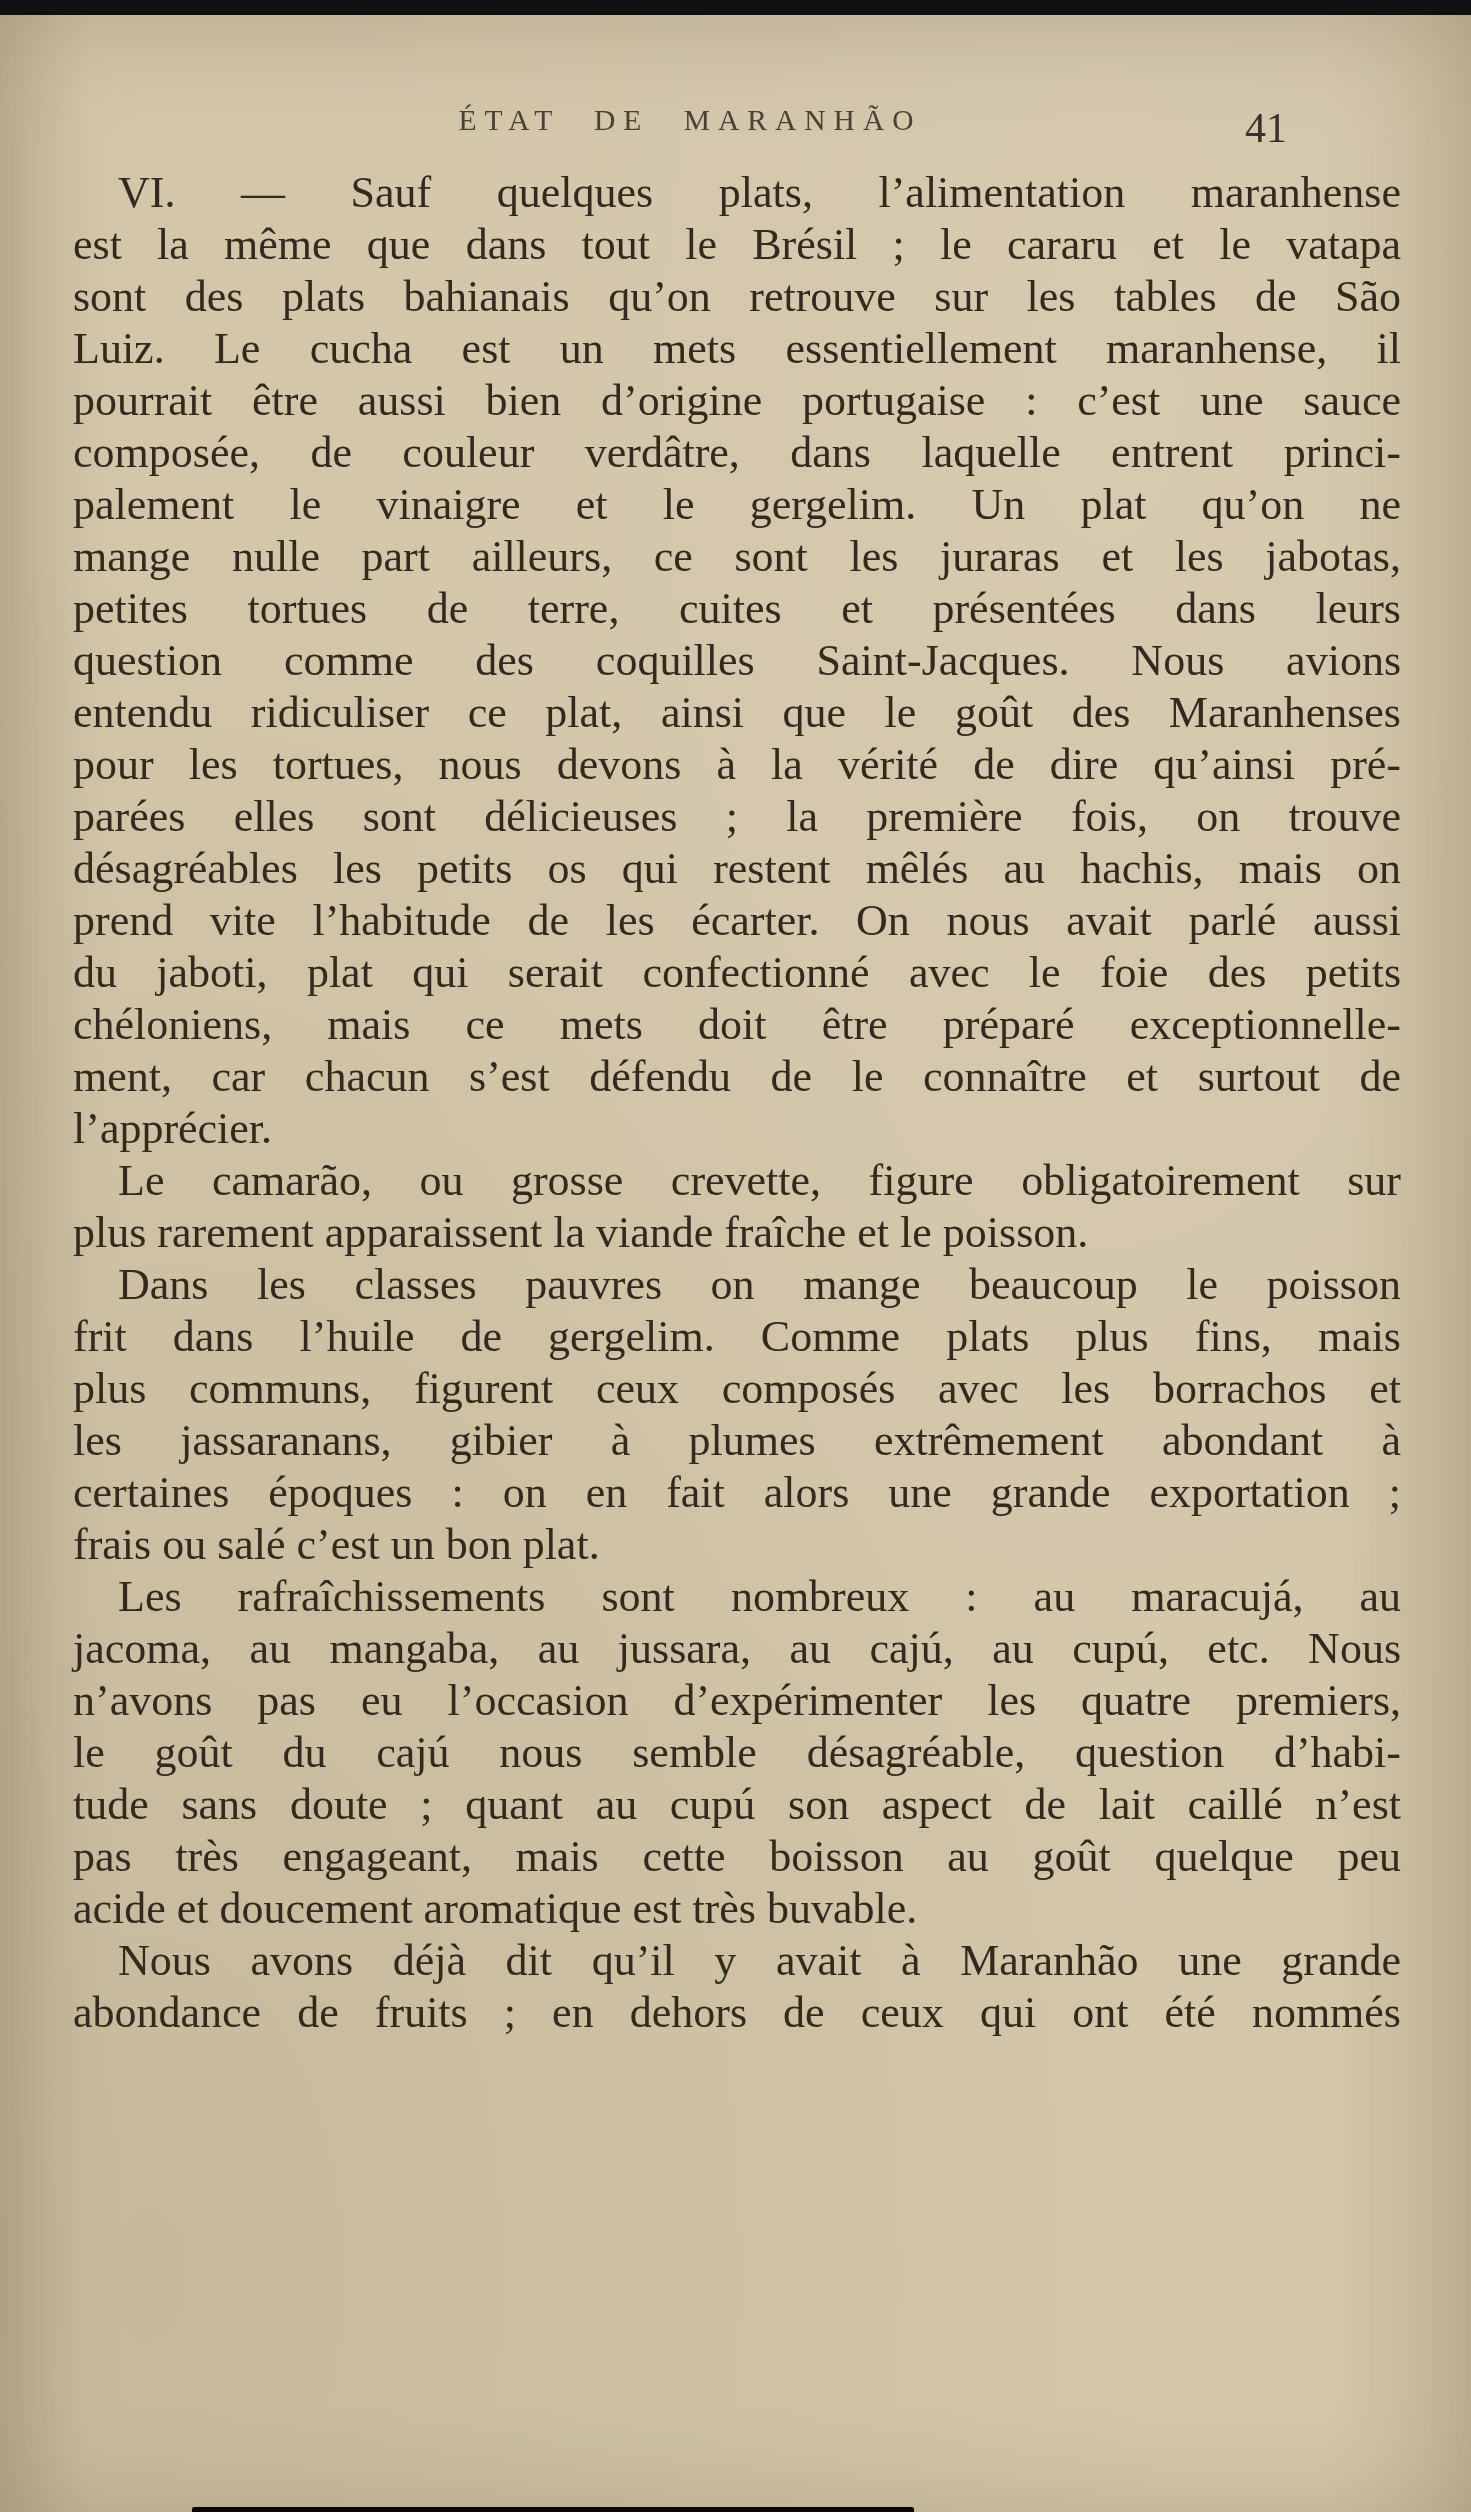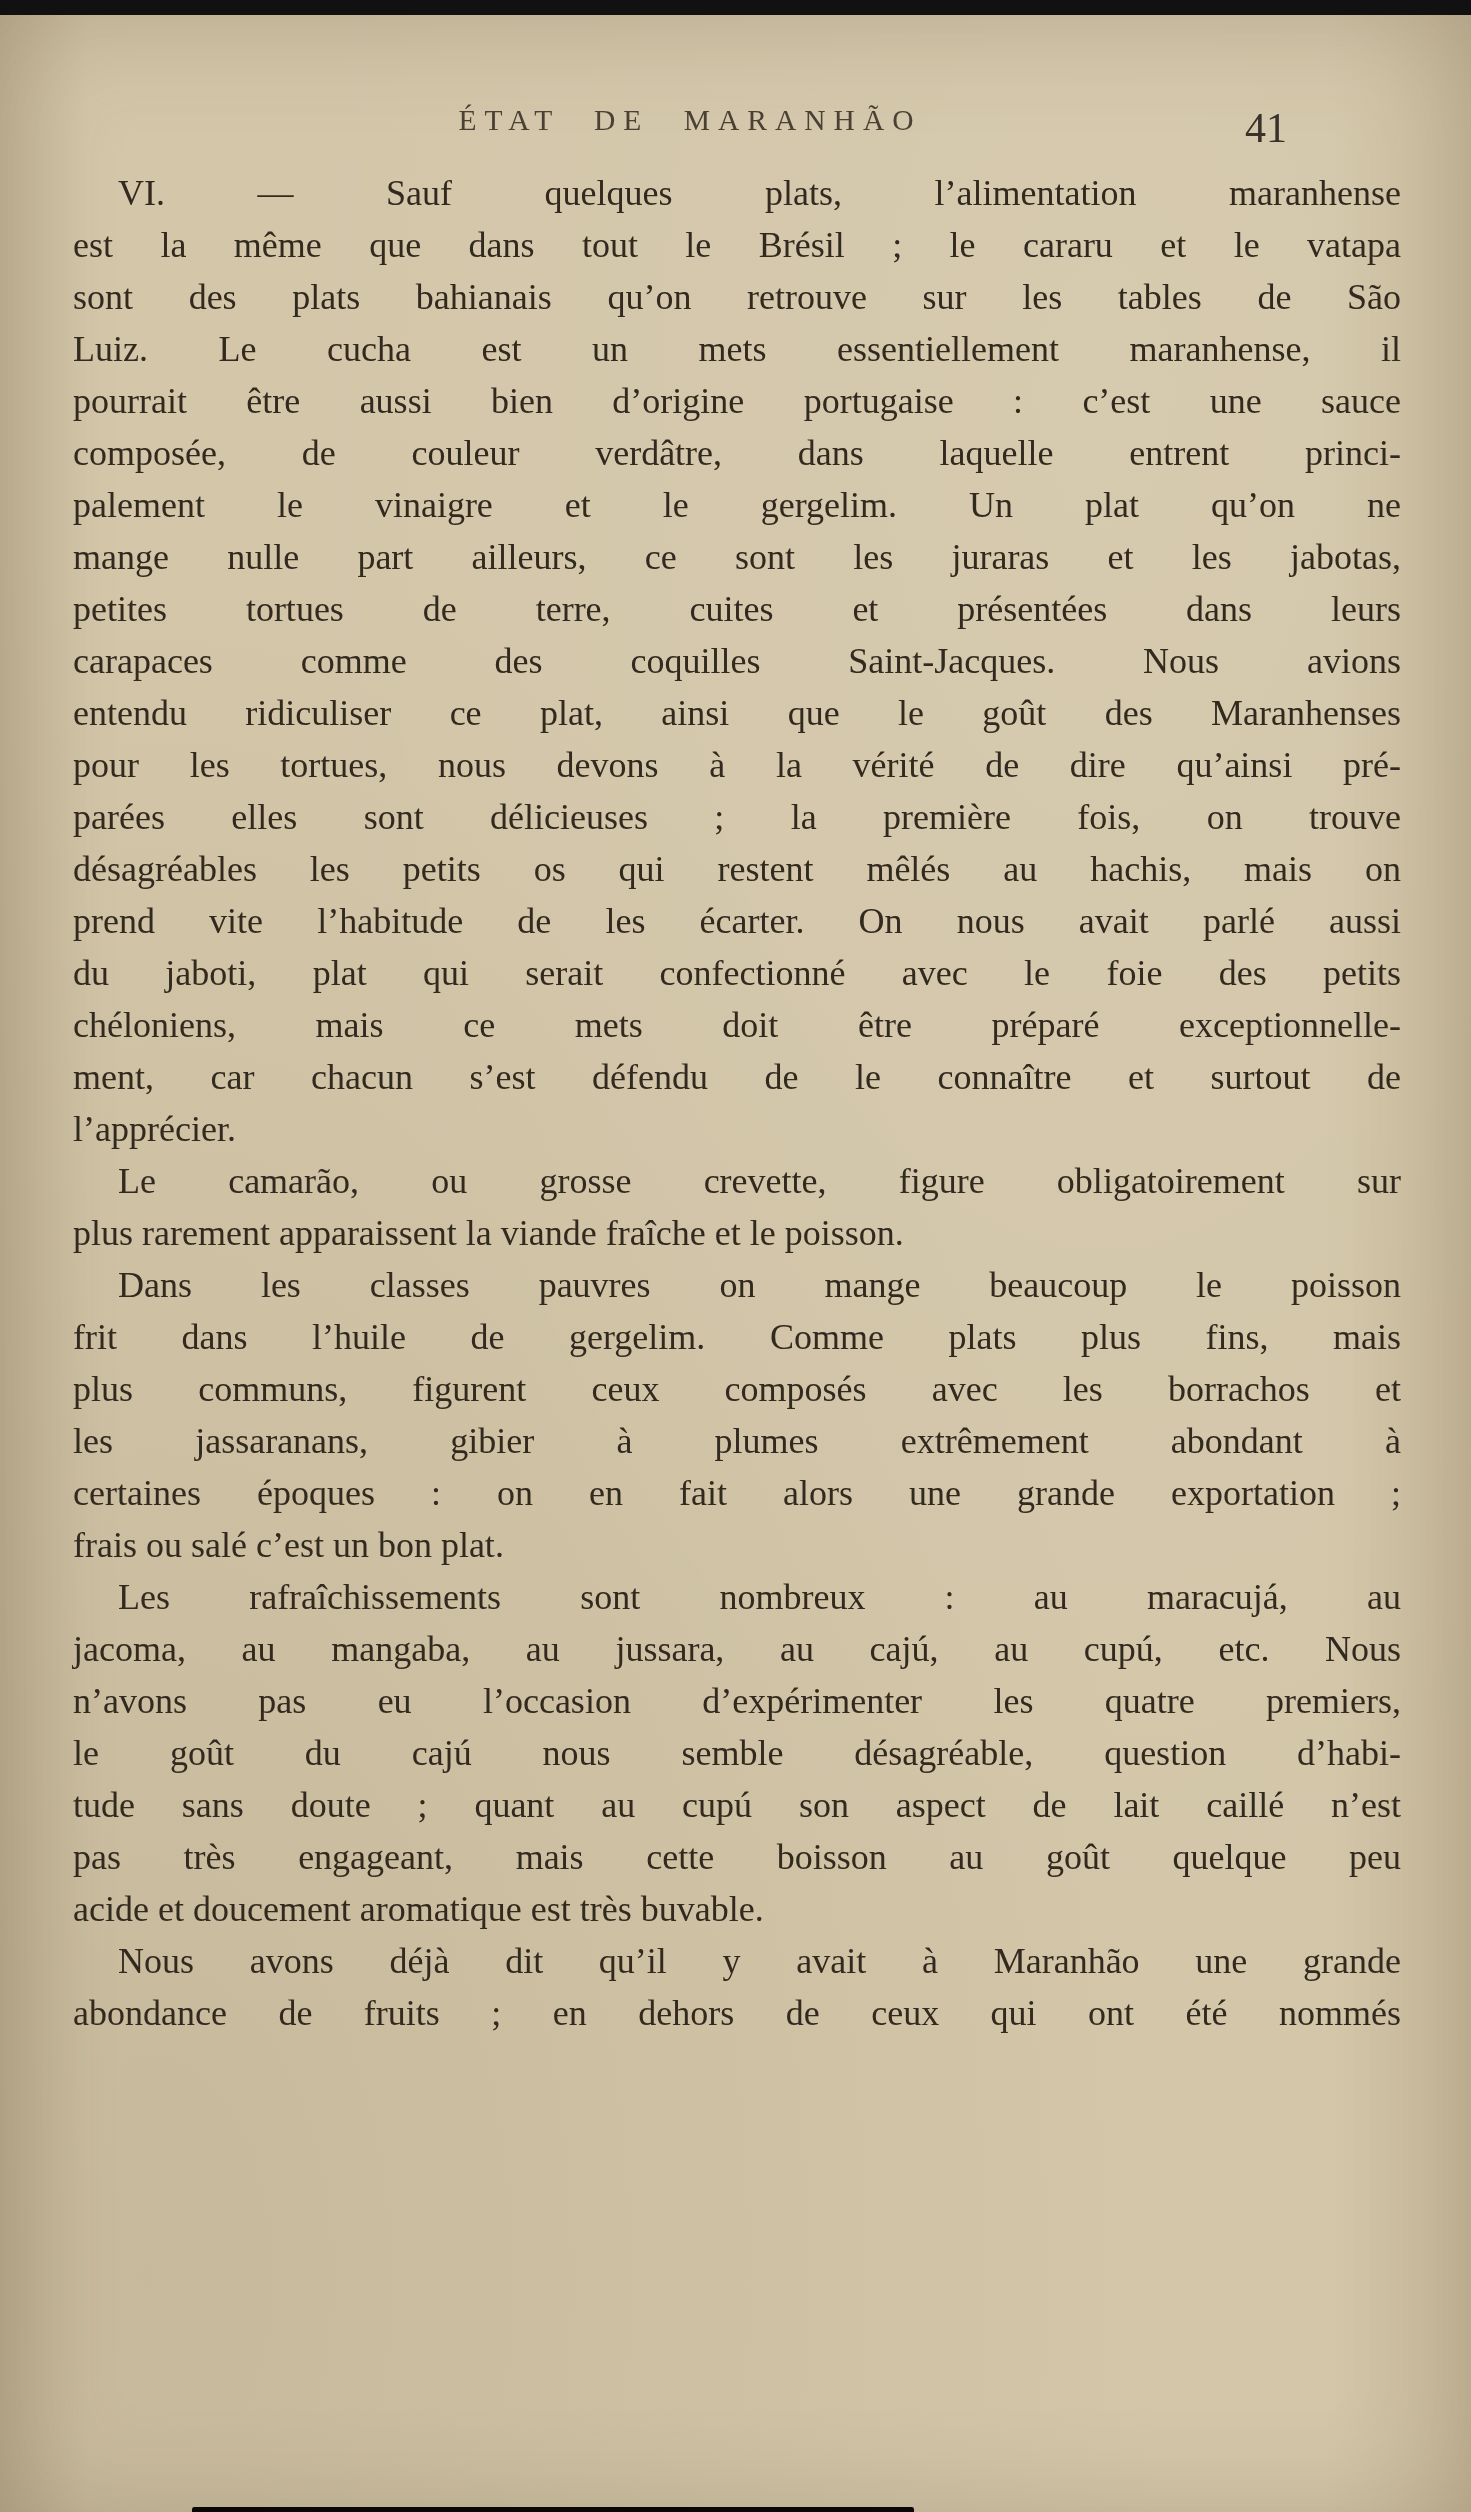--- a/index.html
+++ b/index.html
@@ -35,21 +35,21 @@
     top: 89px;
     left: 1245px;
     font-size: 42px;
     color: #39312a;
   }
   .text-block {
     position: absolute;
     top: 152px;
     left: 73px;
     width: 1328px;
-    font-size: 36px;
+    font-size: 44px;
   }
   .line {
     height: 52px;
     line-height: 52px;
     text-align: justify;
     text-align-last: justify;
   }
   .line.indent { text-indent: 45px; }
   .line.final { text-align-last: left; }
   .it { }
@@ -80,21 +80,21 @@
   <div class="text-block">
       <div class="line indent"><span>VI. — Sauf quelques plats, l’alimentation maranhense</span></div>
       <div class="line"><span>est la même que dans tout le Brésil ; le </span><span class="it">cararu</span><span> et le </span><span class="it">vatapa</span></div>
       <div class="line"><span>sont des plats bahianais qu’on retrouve sur les tables de São</span></div>
       <div class="line"><span>Luiz. Le </span><span class="it">cucha</span><span> est un mets essentiellement maranhense, il</span></div>
       <div class="line"><span>pourrait être aussi bien d’origine portugaise : c’est une sauce</span></div>
       <div class="line"><span>composée, de couleur verdâtre, dans laquelle entrent princi-</span></div>
       <div class="line"><span>palement le vinaigre et le gergelim. Un plat qu’on ne</span></div>
       <div class="line"><span>mange nulle part ailleurs, ce sont les </span><span class="it">juraras</span><span> et les </span><span class="it">jabotas</span><span>,</span></div>
       <div class="line"><span>petites tortues de terre, cuites et présentées dans leurs</span></div>
-      <div class="line"><span>carapaces comme des coquilles Saint-Jacques. Nous avions</span></div>
+      <div class="line"><span>question comme des coquilles Saint-Jacques. Nous avions</span></div>
       <div class="line"><span>entendu ridiculiser ce plat, ainsi que le goût des Maranhenses</span></div>
       <div class="line"><span>pour les tortues, nous devons à la vérité de dire qu’ainsi pré-</span></div>
       <div class="line"><span>parées elles sont délicieuses ; la première fois, on trouve</span></div>
       <div class="line"><span>désagréables les petits os qui restent mêlés au hachis, mais on</span></div>
       <div class="line"><span>prend vite l’habitude de les écarter. On nous avait parlé aussi</span></div>
       <div class="line"><span>du </span><span class="it">jaboti</span><span>, plat qui serait confectionné avec le </span><span class="it">foie</span><span> des petits</span></div>
       <div class="line"><span>chéloniens, mais ce mets doit être préparé exceptionnelle-</span></div>
       <div class="line"><span>ment, car chacun s’est défendu de le connaître et surtout de</span></div>
       <div class="line final"><span>l’apprécier.</span></div>
       <div class="line indent"><span>Le camarão, ou grosse crevette, figure obligatoirement sur</span></div>

